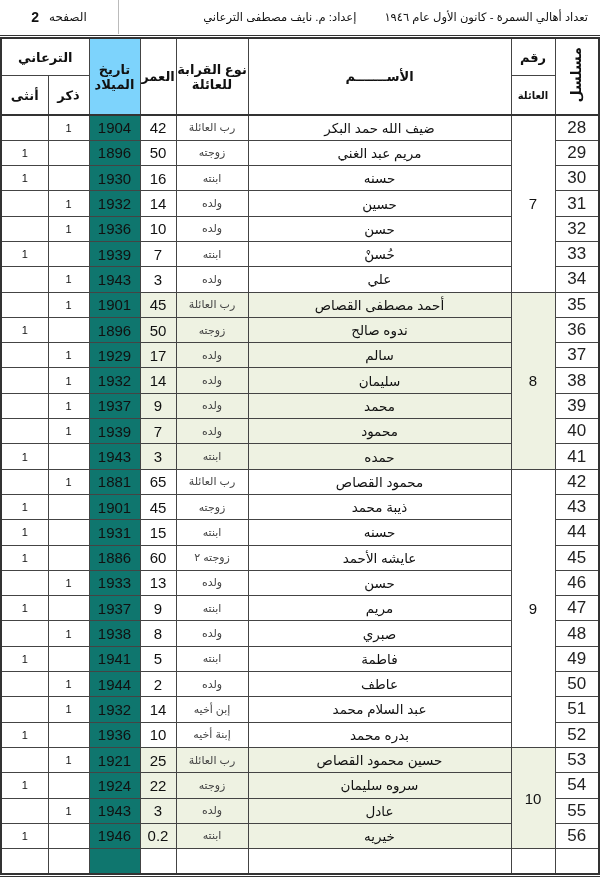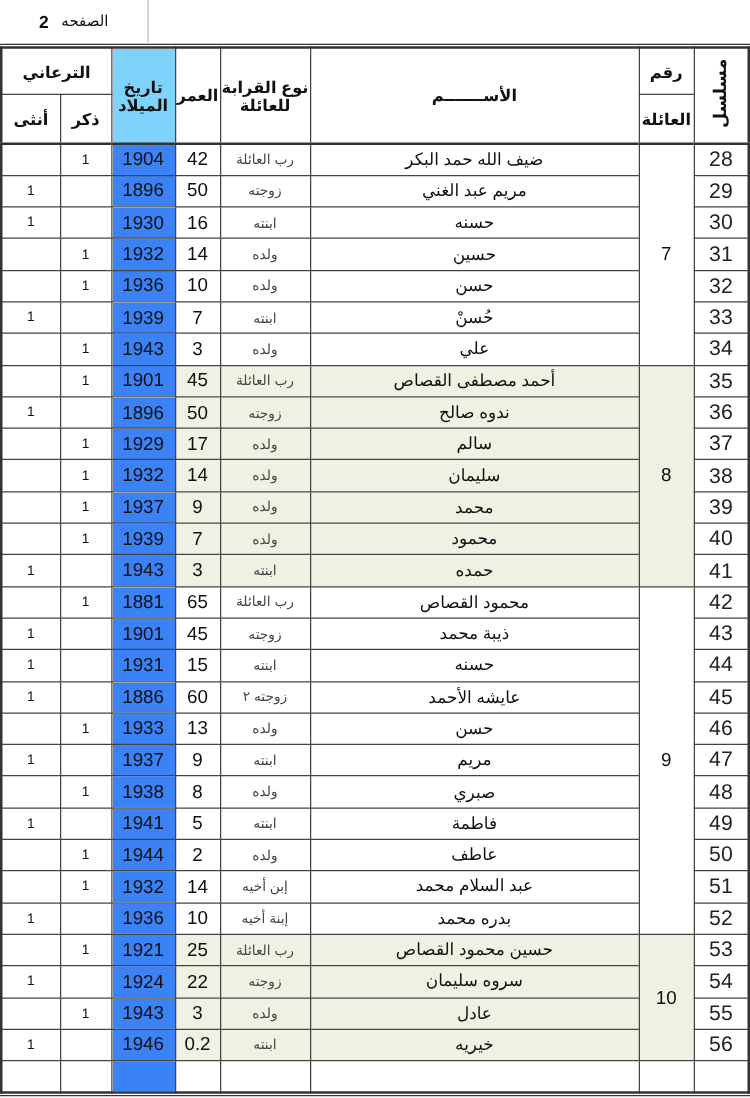--- a/index.html
+++ b/index.html
@@ -13,36 +13,38 @@
   table.census thead th { font-weight:bold; font-size:13px; line-height:15px; }
   table.census thead tr.h1 th { height:36px; }
   table.census thead tr.h2 th { height:38px; }
   table.census tbody tr { height:25.3px; }
   table.census tbody tr.first td { border-top:2px solid #333; }
   td.serial { font-size:17px; text-align:right; padding-right:4px; color:#222; }
   td.fam { font-size:15px; background:#ffffff; }
   td.name { text-align:right; padding-right:3px; font-size:13.5px;margin-left:11px; }
   td.rel { font-size:11px; color:#444; }
   td.age { font-size:15px; }
-  td.birth { font-size:15px; background:#3b82f6; }
+  td.birth { font-size:15px; background:#0f766e; }
   td.male, td.female { font-size:11px; }
   th.birth-h { background:#7dd3fc; }
   tr.g td.name, tr.g td.rel, tr.g td.age, tr.g td.fam { background:#eef2e2; }
   tr.g td.fam { background:#eef2e2; }
   .vtext { writing-mode:vertical-rl; transform:rotate(180deg); display:inline-block; font-size:14px; font-weight:bold; letter-spacing:-1px; }
 </style>
 </head>
 <body>
 
 <div class="topbar">
   <div class="pagebox">
     <span>الصفحه</span>
     <span class="num">2</span>
   </div>
   <div class="title">
+    <span>تعداد أهالي السمرة - كانون الأول عام ١٩٤٦</span>
+    <span>إعداد: م. نايف مصطفى الترعاني</span>
   </div>
 </div>
 
 <table class="census">
   <colgroup>
     <col style="width:44px">
     <col style="width:44px">
     <col style="width:263px">
     <col style="width:72px">
     <col style="width:36px">
@@ -54,21 +56,21 @@
     <tr class="h1">
       <th rowspan="2"><span class="vtext">مسلسل</span></th>
       <th>رقم</th>
       <th rowspan="2">الأســـــــم</th>
       <th rowspan="2" style="white-space:normal">نوع القرابة للعائلة</th>
       <th rowspan="2">العمر</th>
       <th rowspan="2" class="birth-h" style="white-space:normal">تاريخ الميلاد</th>
       <th colspan="2">الترعاني</th>
     </tr>
     <tr class="h2">
-      <th style="font-size:13px">العائلة</th>
+      <th style="font-size:10px">العائلة</th>
       <th>ذكر</th>
       <th>أنثى</th>
     </tr>
   </thead>
   <tbody id="rows">
       <tr class="first">
         <td class="serial">28</td>
         <td class="fam" rowspan="7">7</td>
         <td class="name">ضيف الله حمد البكر</td>
         <td class="rel">رب العائلة</td>

